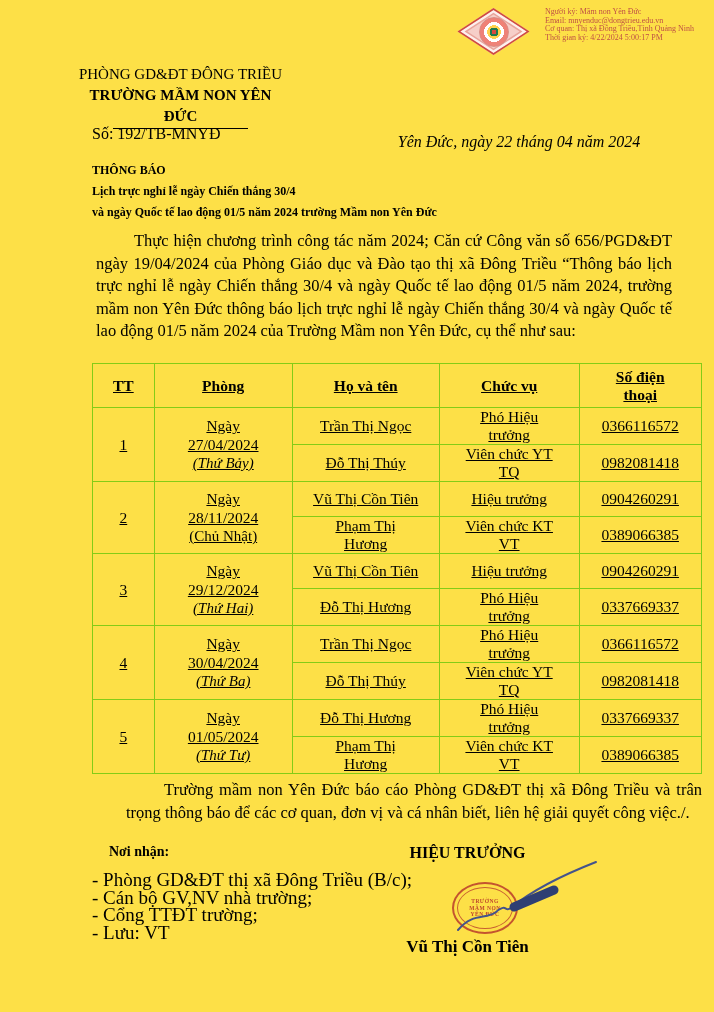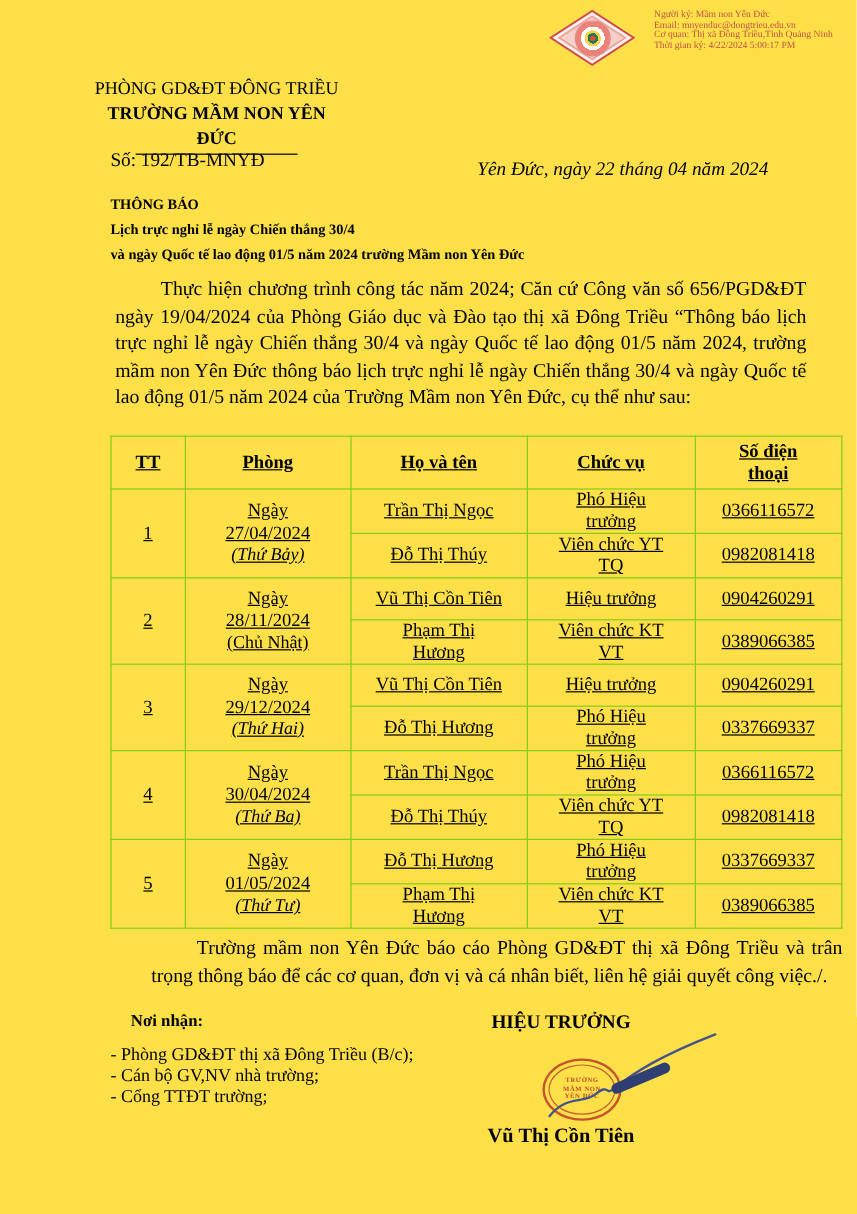--- a/index.html
+++ b/index.html
@@ -60,21 +60,21 @@
   table.duty th { font-weight:bold; height:44px; line-height:18px; }
   col.c-tt { width:31px; } col.c-date { width:138px; } col.c-name { width:147px; }
   col.c-role { width:140px; } col.c-phone { width:122px; }
   td.name, td.role, td.phone { height:35px; }
   td.date .date-main { font-size:15.5px; line-height:19px; }
   td.date .date-day { font-size:15px; font-style:italic; line-height:19px; }
   td.date .date-day.upright { font-style:normal; }
 
   
   .recipients-label { position:absolute; left:92px; top:844px; font-size:14px; font-weight:bold;margin-left:17px; }
-  .recipients { position:absolute; left:92px; top:871px; font-size:15px; line-height:17.5px; }
+  .recipients { position:absolute; left:92px; top:871px; font-size:19px; line-height:17.5px; }
   .signer-title { position:absolute; left:360px; top:844px; width:215px; text-align:center; font-weight:bold; font-size:16px; }
   .signer-name { position:absolute; left:360px; top:937px; width:215px; text-align:center; font-weight:bold; font-size:17px; }
 
   .stamp {
     position:absolute; left:452px; top:882px; width:66px; height:52px; border-radius:50%;
     border:2.5px solid rgba(183,52,42,0.82);
   }
   .stamp::before { content:""; position:absolute; inset:3px; border-radius:50%; border:1px solid rgba(183,52,42,0.75); }
   .stamp-text {
     position:absolute; inset:0; display:flex; flex-direction:column; justify-content:center; align-items:center;
@@ -213,20 +213,21 @@
   </tbody>
   </table>
 
   <div class="closing-par">Trường mầm non Yên Đức báo cáo Phòng GD&amp;ĐT thị xã Đông Triều và trân trọng thông báo để các cơ quan, đơn vị và cá nhân biết, liên hệ giải quyết công việc./.</div>
 
   <div class="recipients-label">Nơi nhận:</div>
   <div class="recipients">
     <div>- Phòng GD&amp;ĐT thị xã Đông Triều (B/c);</div>
     <div>- Cán bộ GV,NV nhà trường;</div>
     <div>- Cổng TTĐT trường;</div>
+    <div>- Lưu: VT</div>
   </div>
 
   <div class="signer-title">HIỆU TRƯỞNG</div>
 
   <div class="stamp">
     <div class="stamp-text">
       <div>TRƯỜNG</div>
       <div>MẦM NON</div>
       <div>YÊN ĐỨC</div>
     </div>

